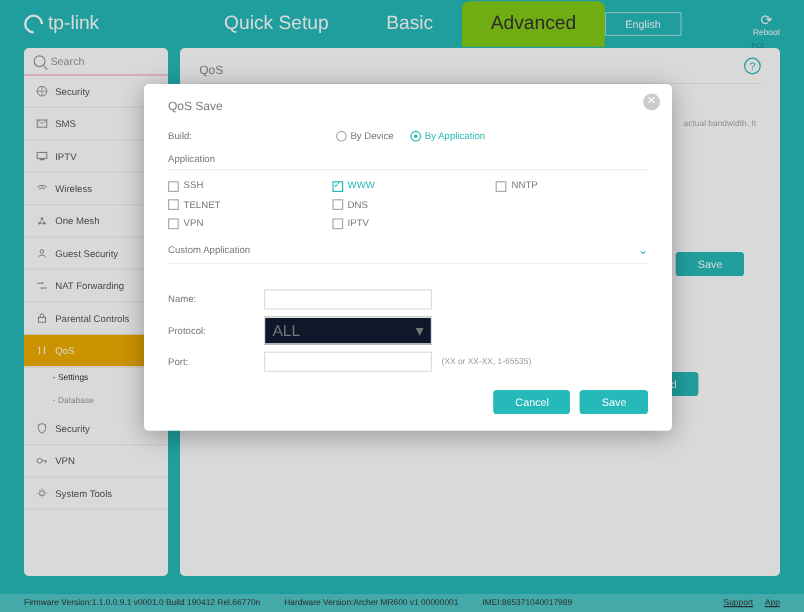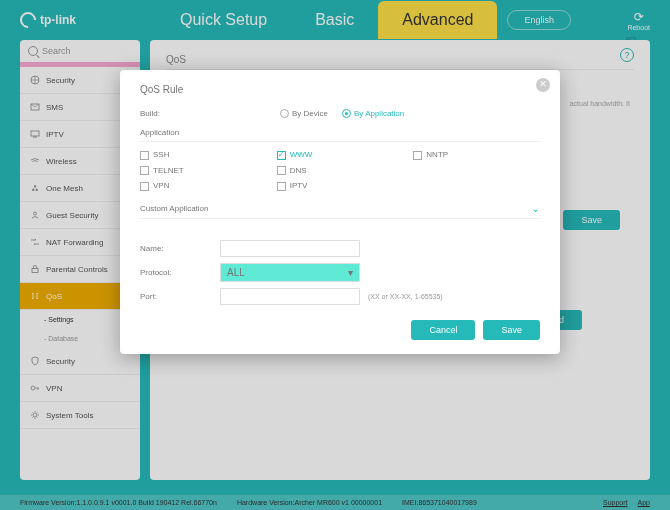--- a/index.html
+++ b/index.html
@@ -1,28 +1,28 @@
 <!DOCTYPE html>
 <html><head>
 <meta charset="utf-8">
 <style>
 *{box-sizing:border-box;margin:0;padding:0;font-family:Arial,Helvetica,sans-serif}
 body{background:#26b9b9;width:670px;height:510px;overflow:hidden;position:relative;font-size:9px;color:#666}
 .header{height:40px;display:flex;align-items:center;padding:0 20px}
-.logo{color:#fff;font-size:12px;font-weight:700;display:flex;align-items:center;gap:4px}
+.logo{color:#fff;font-size:16px;font-weight:400;display:flex;align-items:center;gap:4px}
 .logo-icon{width:16px;height:16px;border:2px solid #fff;border-radius:50%;border-right-color:transparent;transform:rotate(45deg)}
 .tabs{display:flex;margin-left:80px;gap:0}
 .tab{padding:10px 24px;color:#fff;font-size:16px;cursor:pointer}
-.tab.active{background:#fde047;color:#333;border-radius:6px 6px 0 0}
-.lang{margin-left:10px;padding:4px 16px;color:#fff;font-size:9px;border:1px solid rgba(255,255,255,0.5);border-radius:10px}
+.tab.active{background:#84cc16;color:#333;border-radius:6px 6px 0 0}
+.lang{padding:4px 16px;color:#fff;font-size:9px;border:1px solid rgba(255,255,255,0.5);border-radius:0}
 .reboot{margin-left:auto;color:#fff;font-size:7px;text-align:center}
 .reboot-icon{font-size:12px;display:block}
 .body{display:flex;padding:0 20px;gap:10px;height:440px}
 .sidebar{width:120px;background:#fff;border-radius:4px;overflow:hidden}
-.search{padding:6px 8px;border-bottom:5px solid #f9a8d4;display:flex;align-items:center;gap:4px;color:#999}
+.search{padding:6px 8px;border-bottom:1px solid #f9a8d4;display:flex;align-items:center;gap:4px;color:#999}
 .search-ic{width:10px;height:10px;border:1px solid #999;border-radius:50%;position:relative}
 .search-ic::after{content:'';position:absolute;width:4px;height:1px;background:#999;bottom:-2px;right:-3px;transform:rotate(45deg)}
 .nav-item{padding:8px 10px;display:flex;align-items:center;gap:6px;border-bottom:1px solid #f0f0f0;font-size:8px;color:#555;cursor:pointer}
 .nav-item.active{background:#f0ad00;color:#fff}
 .nav-sub{padding:6px 10px 6px 24px;font-size:7px;color:#999;cursor:pointer}
 .nav-sub.active{color:#333}
 .ic{width:10px;height:10px;display:inline-block;flex-shrink:0}
 .main{flex:1;background:#fff;border-radius:4px;padding:10px 16px;position:relative}
 .page-title{font-size:10px;color:#888;padding:4px 0;border-bottom:1px solid #eee}
 .help{position:absolute;top:8px;right:16px;width:14px;height:14px;border:1px solid #26b9b9;border-radius:50%;color:#26b9b9;text-align:center;line-height:12px;font-size:9px}
@@ -45,21 +45,21 @@
 .chk{width:9px;height:9px;border:1px solid #aaa;display:inline-block;margin-right:4px;vertical-align:middle;position:relative}
 .chk.checked{border-color:#26b9b9}
 .chk.checked::after{content:'✓';position:absolute;color:#26b9b9;font-size:8px;top:-2px;left:0}
 .app{font-size:8px;color:#777;cursor:pointer}
 .app.checked{color:#26b9b9}
 .custom-h{display:flex;justify-content:space-between;align-items:center;font-size:8px;color:#777;padding:10px 0 4px;border-bottom:1px solid #eee;margin-bottom:18px}
 .expand{color:#26b9b9;font-size:10px;cursor:pointer}
 .form-row{display:flex;align-items:center;padding:3px 0;font-size:8px;color:#777}
 .form-row .lbl{width:80px}
 .input{border:1px solid #ddd;padding:3px 6px;width:140px;font-size:8px}
-.select{border:1px solid #ddd;padding:3px 6px;width:140px;font-size:10px;background:#5eead4;display:flex;justify-content:space-between;align-items:center}
+.select{border:1px solid #ddd;padding:3px 6px;width:140px;font-size:13px;background:#0f172a;display:flex;justify-content:space-between;align-items:center}
 .hint{font-size:7px;color:#999;margin-left:8px}
 .modal-actions{display:flex;justify-content:flex-end;gap:8px;margin-top:12px}
 .pcstamp{position:absolute;top:36px;right:30px;color:rgba(0,0,0,0.3);font-size:6px;text-align:center}
 </style>
 </head>
 <body>
 
 <div class="header">
   <div class="logo">
       <span class="logo-icon"></span>
@@ -188,21 +188,21 @@
   <span class="links">
     <span style="text-decoration:underline">Support</span>
     <span style="text-decoration:underline">App</span>
   </span>
 </div>
 
 <div class="overlay"></div>
 
 <div class="modal">
   <div class="modal-close">✕</div>
-  <h3>QoS Rule</h3>
+  <h3>QoS Save</h3>
   <div class="row">
     <span class="lbl">Build:</span>
     <label style="margin-left:60px"><span class="radio"></span><span>By Device</span></label>
     <label style="margin-left:14px;color:#26b9b9"><span class="radio checked"></span><span>By Application</span></label>
   </div>
   <div class="section-h">Application</div>
   <div class="apps">
     <label class="app"><span class="chk"></span><span>SSH</span></label>
     <label class="app checked"><span class="chk checked"></span><span>WWW</span></label>
     <label class="app"><span class="chk"></span><span>NNTP</span></label>

